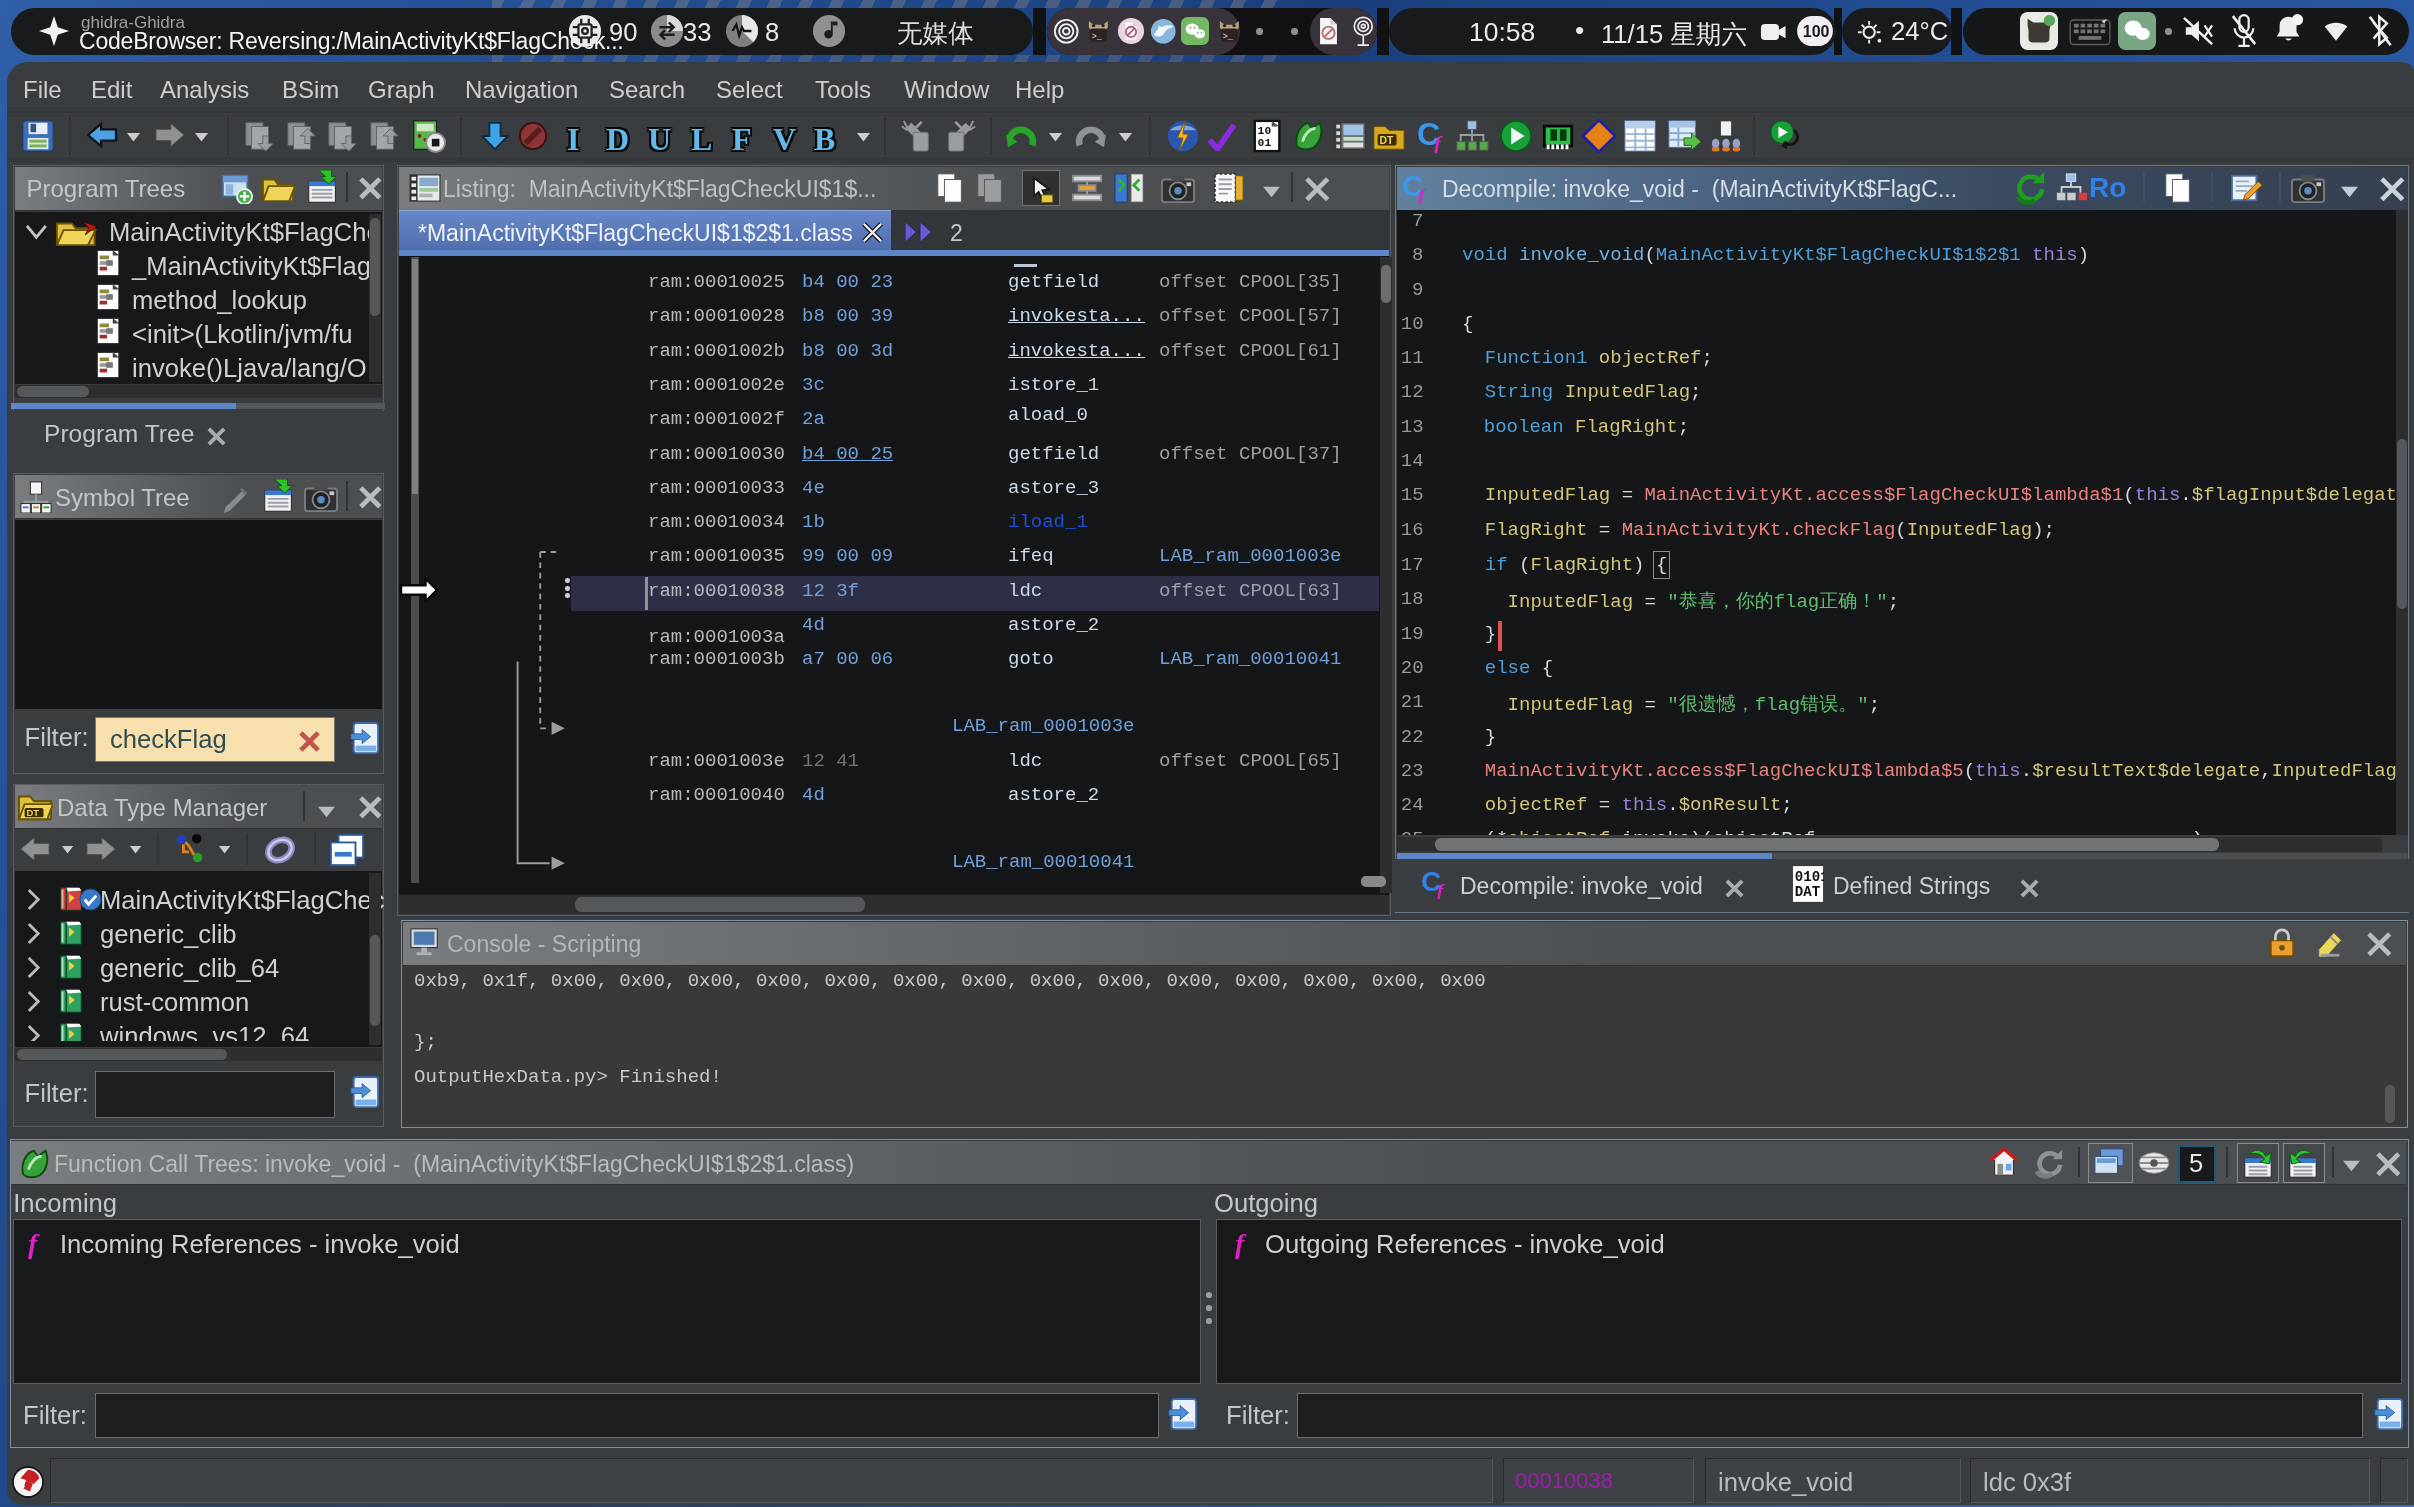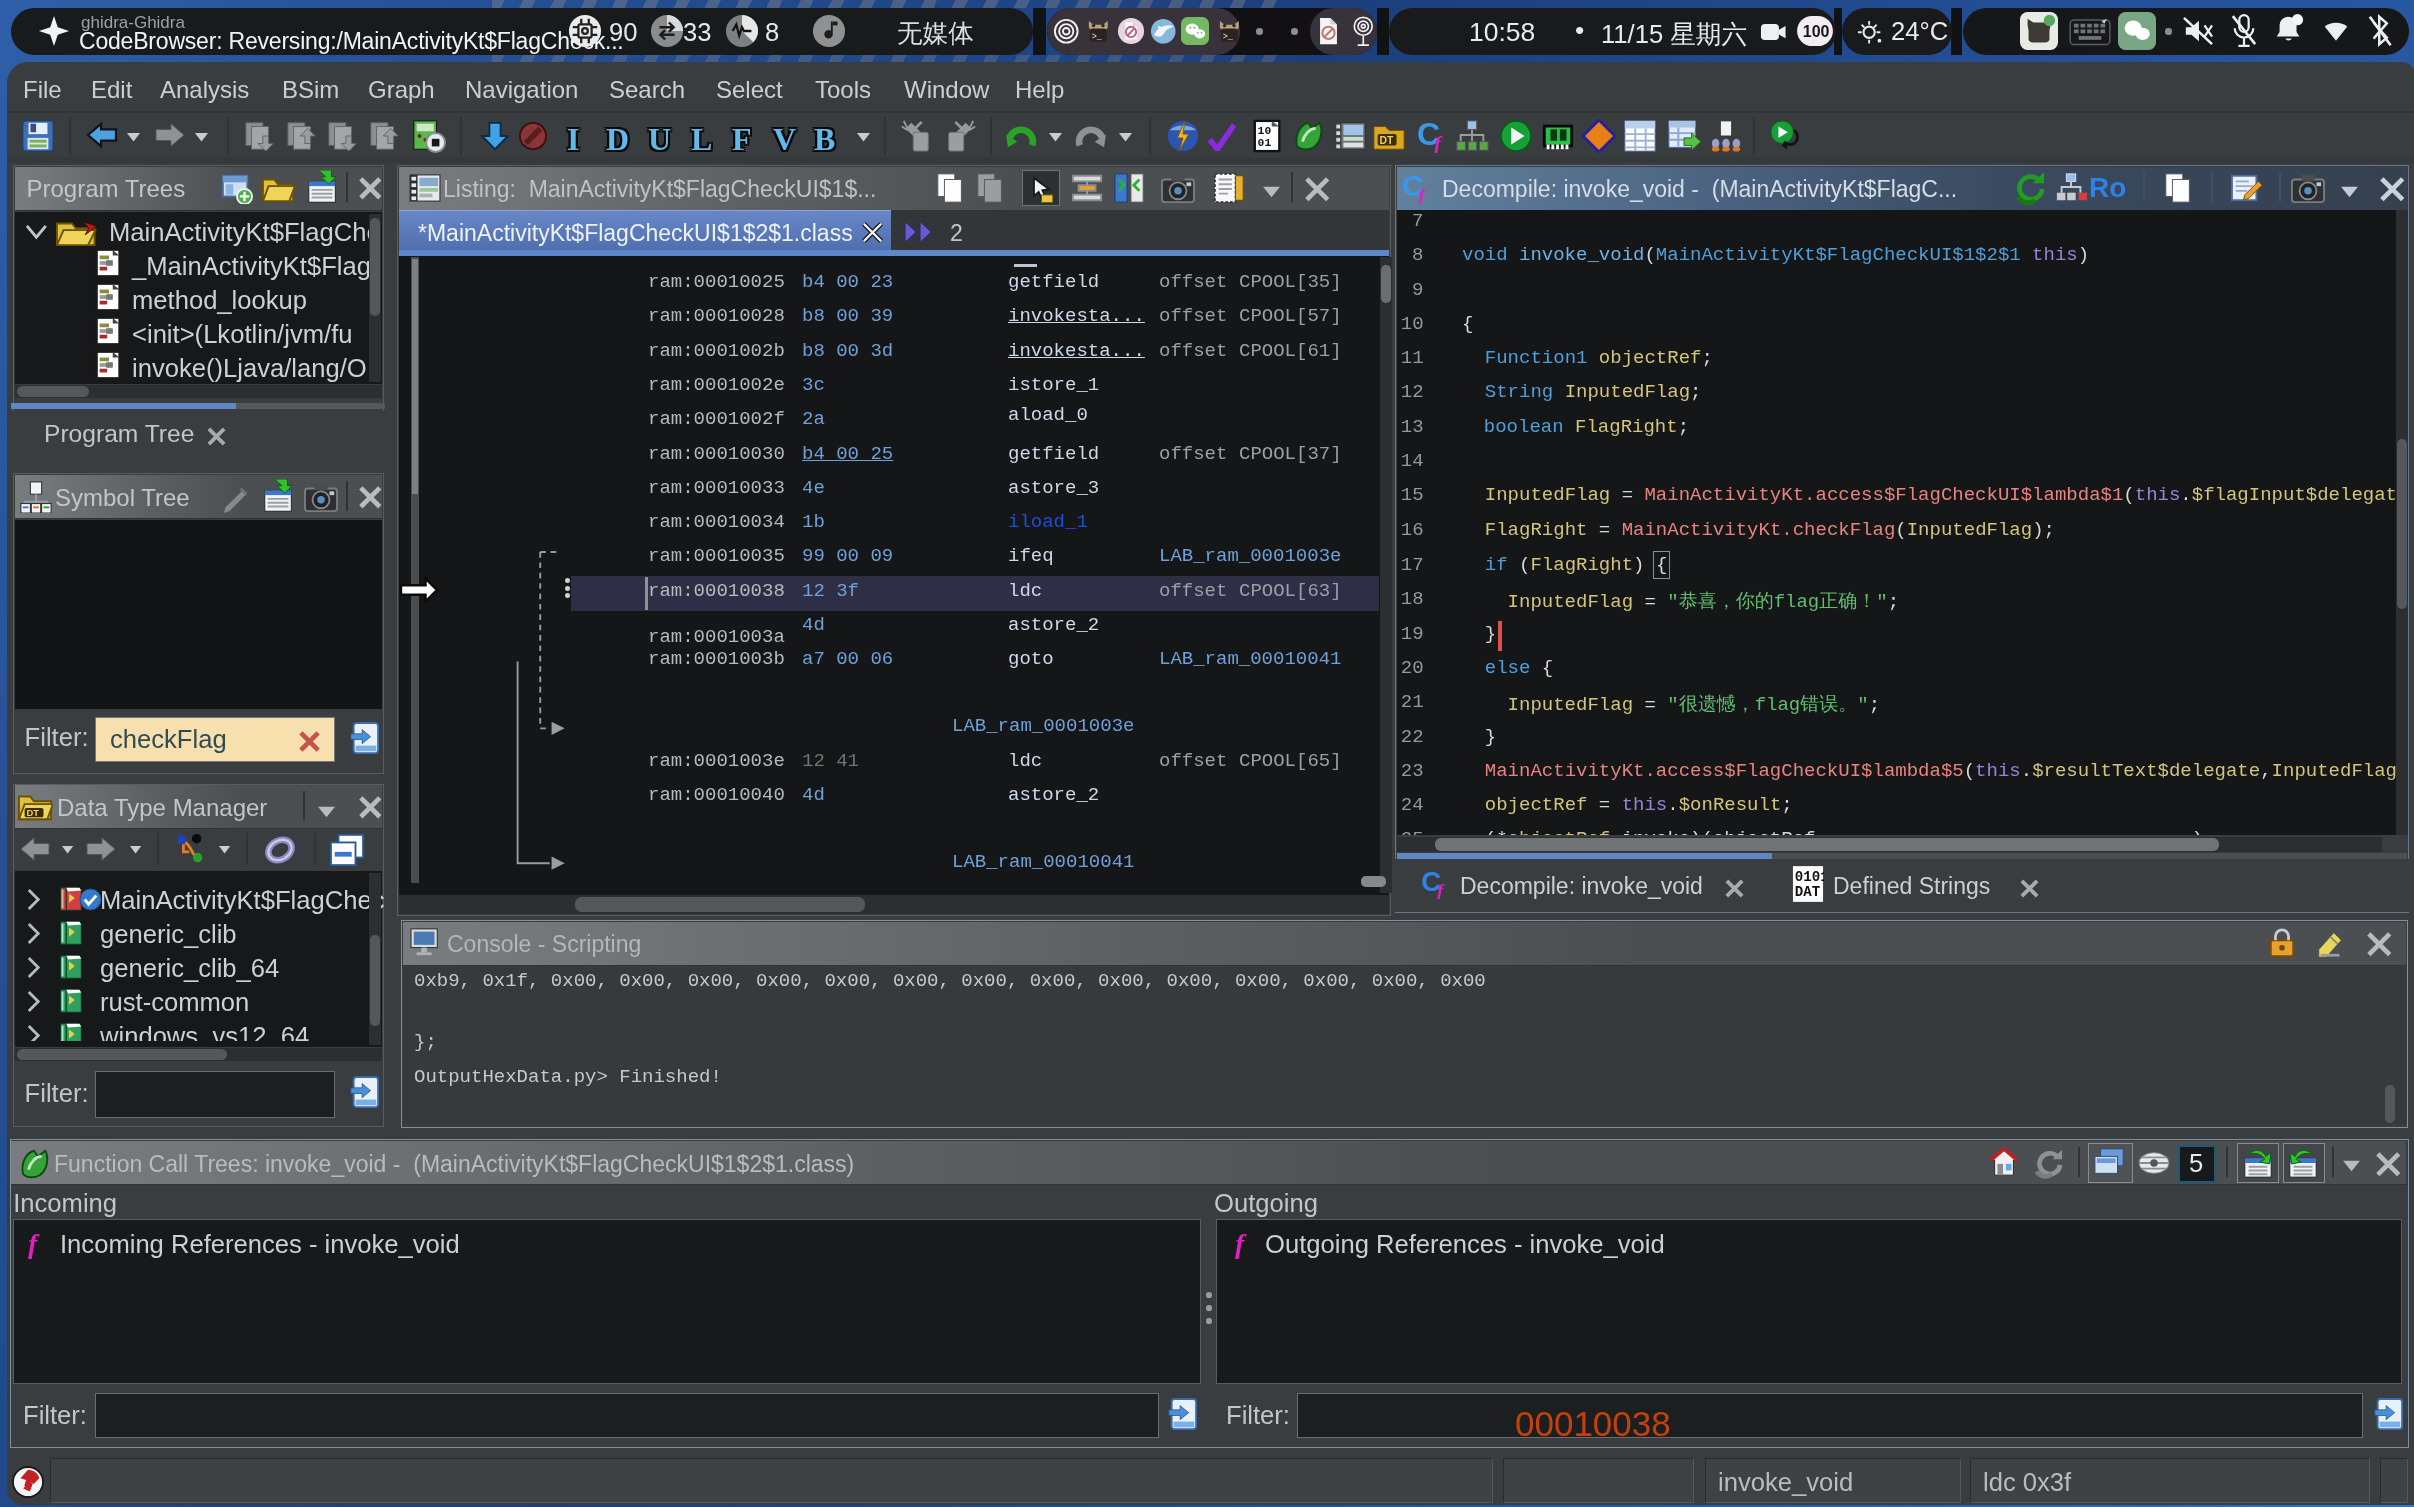--- a/index.html
+++ b/index.html
@@ -1040,18 +1040,18 @@
     <rect x="8" y="26" width="22" height="6" fill="#79b0e8"></rect>
     <path d="M2 12 h16 v-6 l12 10 -12 10 v-6 H2z" fill="#4a90d8" stroke="#204a80" transform="scale(0.75) translate(2,6)"></path>
   </svg>
 <svg class="a" style="left:12.3px;top:1466px;" width="32" height="32" viewBox="0 0 34 34">
     <circle cx="17" cy="17" r="16" fill="#f4f5f7" stroke="#1a1a1a" stroke-width="2"></circle>
     <path d="M17 4 c6 0 11 4 12 9 l-6 6 -4-2 -2 5 -4-1 2-6 -6-2z" fill="#c42026"></path>
     <path d="M12 24 l6-8 4 3 -3 8z" fill="#c42026"></path>
   </svg>
 <div class="a" style="left:50px;top:1458px;width:1443px;height:45px;background:#3f4244;border-top:1.9px solid #292b2d;border-left:1.9px solid #292b2d;border-right:1.9px solid #54585a;border-bottom:1.9px solid #54585a"></div>
 <div class="a" style="left:1503px;top:1458px;width:191px;height:45px;background:#3f4244;border-top:1.9px solid #292b2d;border-left:1.9px solid #292b2d;border-right:1.9px solid #54585a;border-bottom:1.9px solid #54585a"></div>
-<div class="a" style="left:1515px;top:1404px;font-size:35px;color:#c2410c;white-space:pre;">00010038</div>
+<div class="a" style="left:1515px;top:1468px;font-size:22px;color:#a21caf;white-space:pre;">00010038</div>
 <div class="a" style="left:1705px;top:1458px;width:256px;height:45px;background:#3f4244;border-top:1.9px solid #292b2d;border-left:1.9px solid #292b2d;border-right:1.9px solid #54585a;border-bottom:1.9px solid #54585a"></div>
 <div class="a" style="left:1718px;top:1468px;font-size:25.6px;color:#b9bcbe;white-space:pre;">invoke_void</div>
 <div class="a" style="left:1970px;top:1458px;width:400px;height:45px;background:#3f4244;border-top:1.9px solid #292b2d;border-left:1.9px solid #292b2d;border-right:1.9px solid #54585a;border-bottom:1.9px solid #54585a"></div>
 <div class="a" style="left:1983px;top:1468px;font-size:25.6px;color:#b9bcbe;white-space:pre;">ldc 0x3f</div>
 <div class="a" style="left:2380px;top:1458px;width:28px;height:45px;background:#3f4244;border-top:1.9px solid #292b2d;border-left:1.9px solid #292b2d;border-right:1.9px solid #54585a;border-bottom:1.9px solid #54585a"></div>
 
 </body></html>

